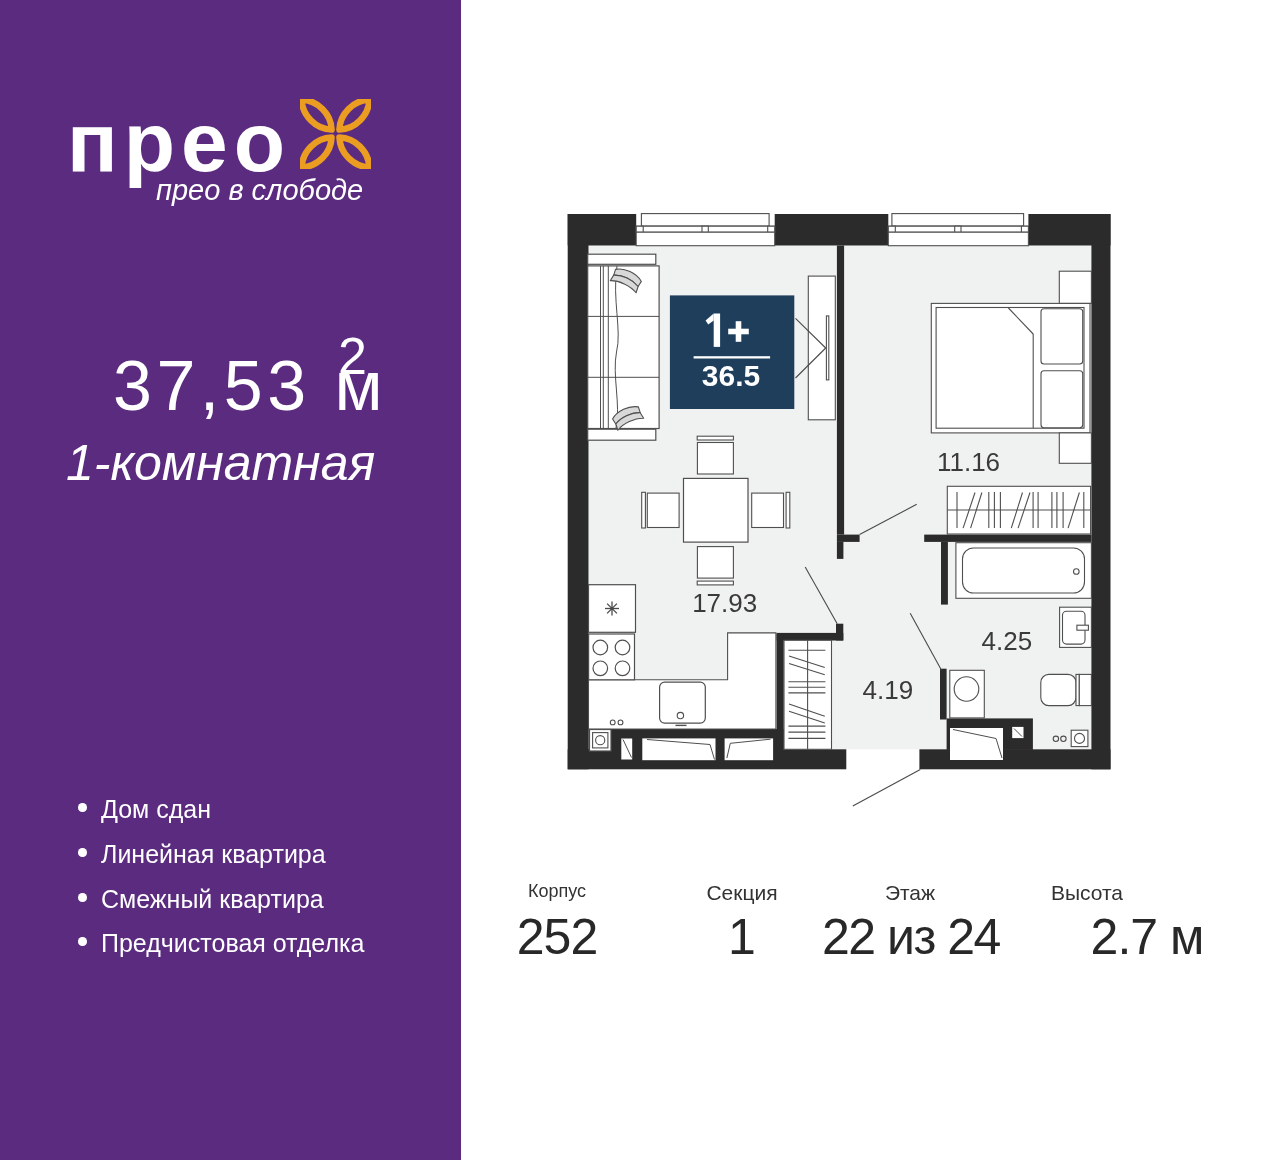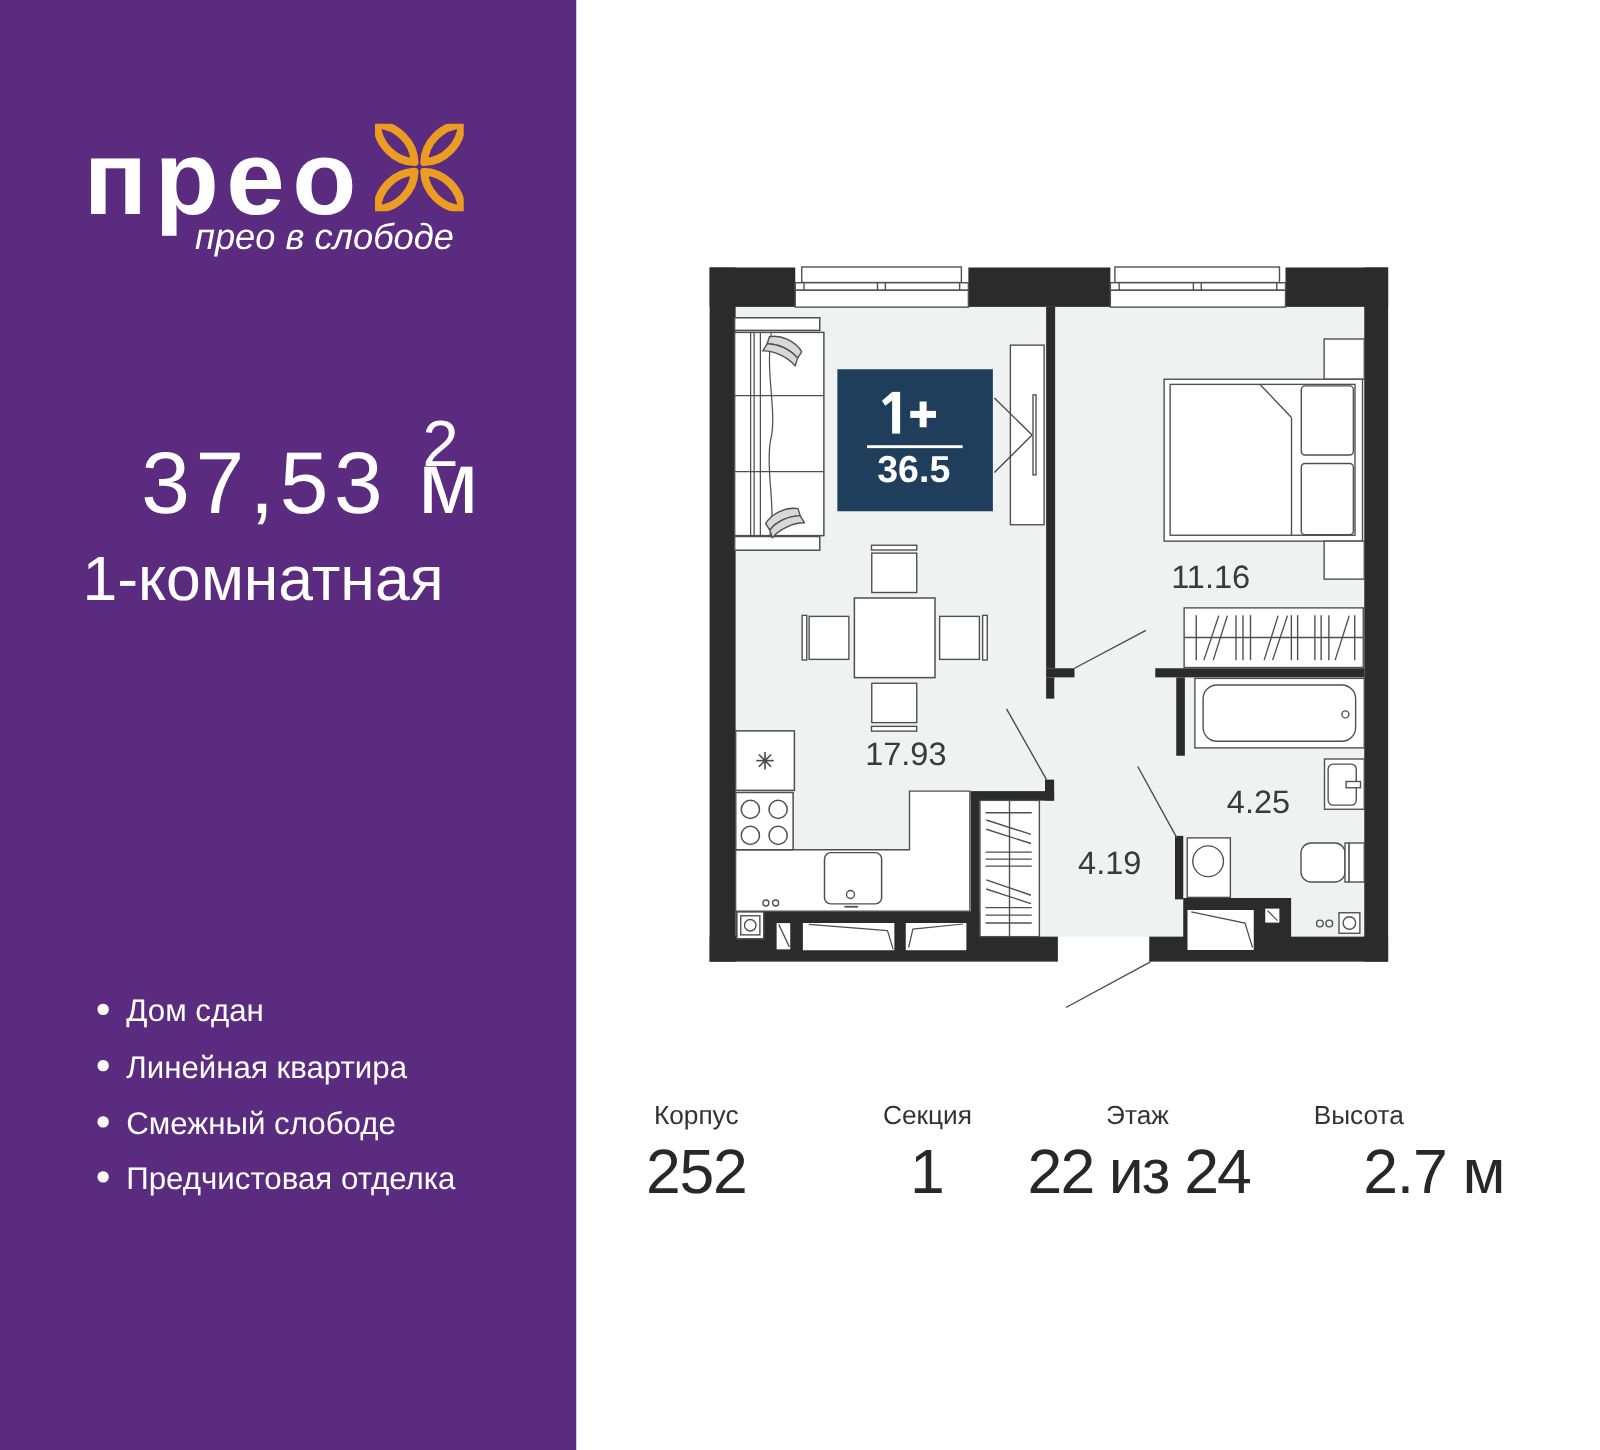--- a/index.html
+++ b/index.html
@@ -24,44 +24,44 @@
     </g>
   </g>
 </svg>
 
 <div class="abs" style="left:156px;top:174px;color:#ffffff;font-size:29px;font-style:italic;letter-spacing:0px;">прео в слободе</div>
 
 <div class="abs" style="left:69px;top:346px;color:#ffffff;font-size:70px;letter-spacing:4.5px;margin-left:44px;">37,53 м</div>
 
 <div class="abs" style="left:338px;top:326px;color:#ffffff;font-size:52px;">2</div>
 
-<div class="abs" style="left:66px;top:434px;color:#ffffff;font-size:50px;letter-spacing:0px;">1-комнатная</div>
+<div class="abs" style="left:66px;top:434px;color:#ffffff;font-size:50px;letter-spacing:0px;font-style:italic;">1-комнатная</div>
 
 <div class="abs" style="left:0;top:0;">
 
   <div class="abs" style="left:78px;top:803px;width:8.5px;height:8.5px;border-radius:50%;background:#fff;"></div>
 
   <div class="abs" style="left:101px;top:795px;color:#fff;font-size:25px;white-space:nowrap;">Дом сдан</div>
 
   <div class="abs" style="left:78px;top:848px;width:8.5px;height:8.5px;border-radius:50%;background:#fff;"></div>
 
   <div class="abs" style="left:101px;top:840px;color:#fff;font-size:25px;white-space:nowrap;">Линейная квартира</div>
 
   <div class="abs" style="left:78px;top:893px;width:8.5px;height:8.5px;border-radius:50%;background:#fff;"></div>
 
-  <div class="abs" style="left:101px;top:885px;color:#fff;font-size:25px;white-space:nowrap;">Смежный слободе</div>
+  <div class="abs" style="left:101px;top:885px;color:#fff;font-size:25px;white-space:nowrap;">Смежный квартира</div>
 
   <div class="abs" style="left:78px;top:937px;width:8.5px;height:8.5px;border-radius:50%;background:#fff;"></div>
 
   <div class="abs" style="left:101px;top:929px;color:#fff;font-size:25px;white-space:nowrap;">Предчистовая отделка</div>
 </div>
 
 <div class="abs" style="left:0;top:0;">
 
-  <div class="abs" style="left:557px;top:881px;transform:translateX(-50%);color:#333;font-size:21px;">Корпус</div>
+  <div class="abs" style="left:557px;top:881px;transform:translateX(-50%);color:#333;font-size:18px;">Корпус</div>
 
   <div class="abs" style="left:557px;top:908px;transform:translateX(-50%);color:#282828;font-size:50px;letter-spacing:-1px;">252</div>
 
   <div class="abs" style="left:742px;top:881px;transform:translateX(-50%);color:#333;font-size:21px;">Секция</div>
 
   <div class="abs" style="left:742px;top:908px;transform:translateX(-50%);color:#282828;font-size:50px;">1</div>
 
   <div class="abs" style="left:910px;top:881px;transform:translateX(-50%);color:#333;font-size:21px;">Этаж</div>
 
   <div class="abs" style="left:911px;top:908px;transform:translateX(-50%);color:#282828;font-size:50px;letter-spacing:-1.5px;white-space:nowrap;">22 из 24</div>

